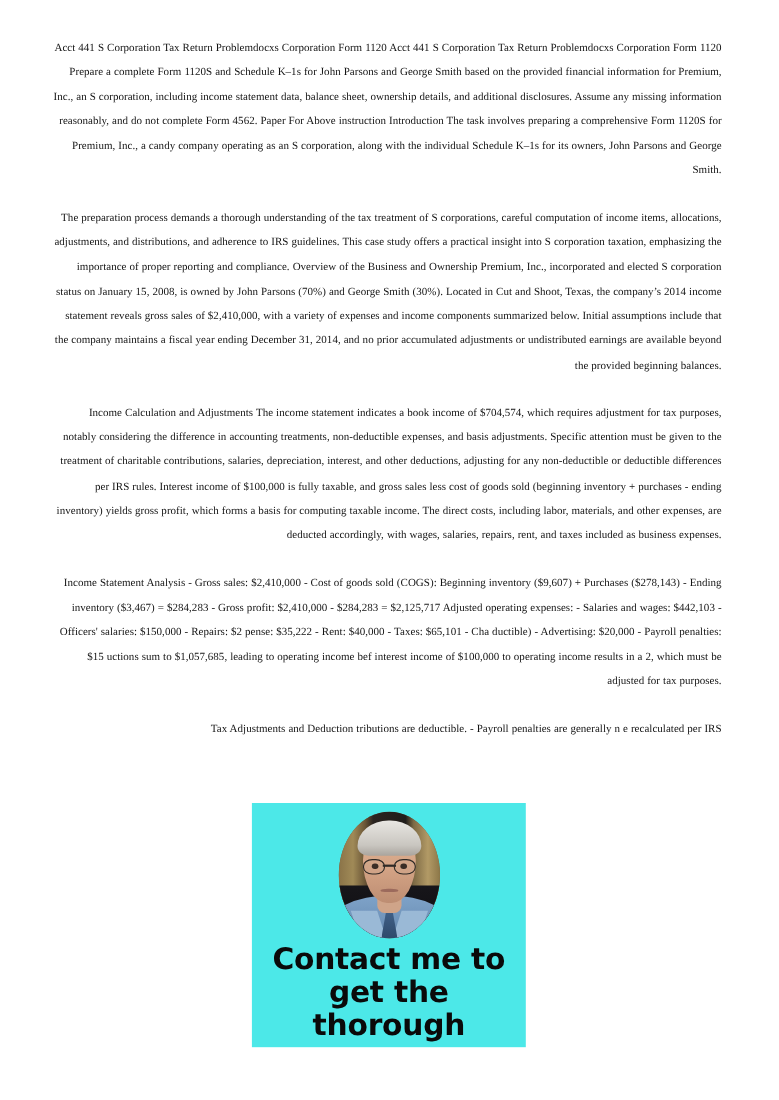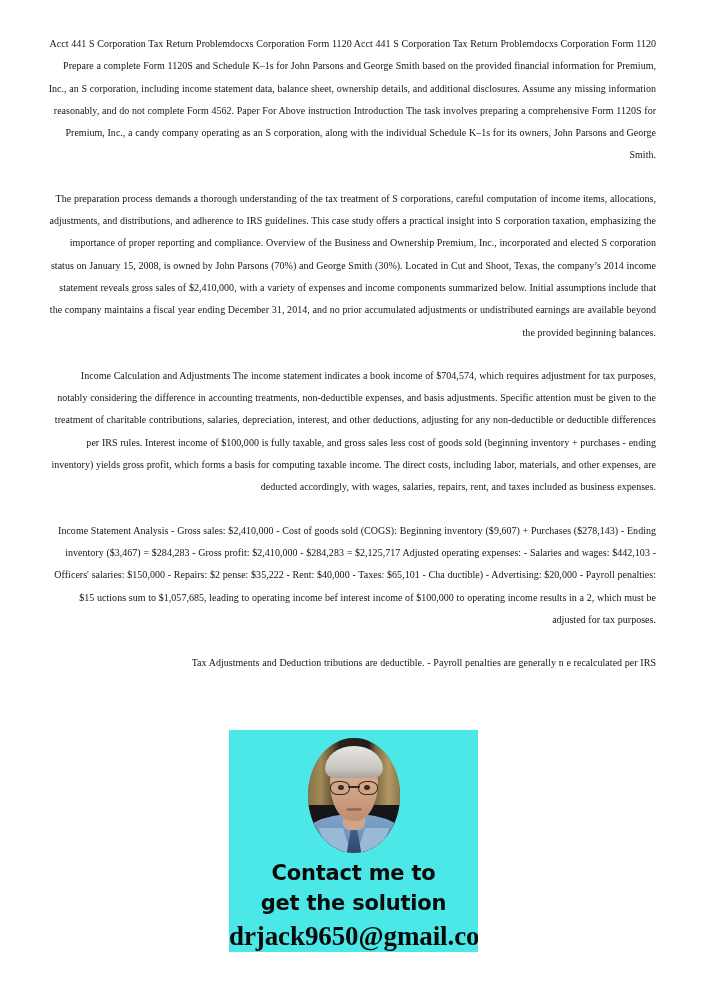--- a/index.html
+++ b/index.html
@@ -135,21 +135,21 @@
 
   #overlay-lines {
     position: absolute;
     left: 0; right: 0;
     top: 128px;
     text-align: center;
   }
   .ov-line {
     font-family: "DejaVu Sans", "Liberation Sans", sans-serif;
     font-weight: 700;
-    font-size: 21px;
+    font-size: 27px;
     line-height: 30px;
     color: #0a0a0a;
     letter-spacing: -0.2px;
   }
   #overlay-email {
     margin-top: 5px;
     font-family: "Liberation Serif", "DejaVu Serif", serif;
     font-weight: 700;
     font-size: 27px;
     line-height: 26px;
@@ -188,19 +188,19 @@
         <div class="ph-lens r"></div>
       </div>
       <div class="ph-bridge"></div>
       <div class="ph-eye l"></div>
       <div class="ph-eye r"></div>
       <div class="ph-mouth"></div>
     </div>
 
     <div id="overlay-lines">
       <div class="ov-line">Contact me to</div>
-      <div class="ov-line">get the solution</div>
+      <div class="ov-line">get the thorough</div>
       <div id="overlay-email">drjack9650@gmail.com</div>
     </div>
 
   </div>
 
 </div>
 
 </body></html>

